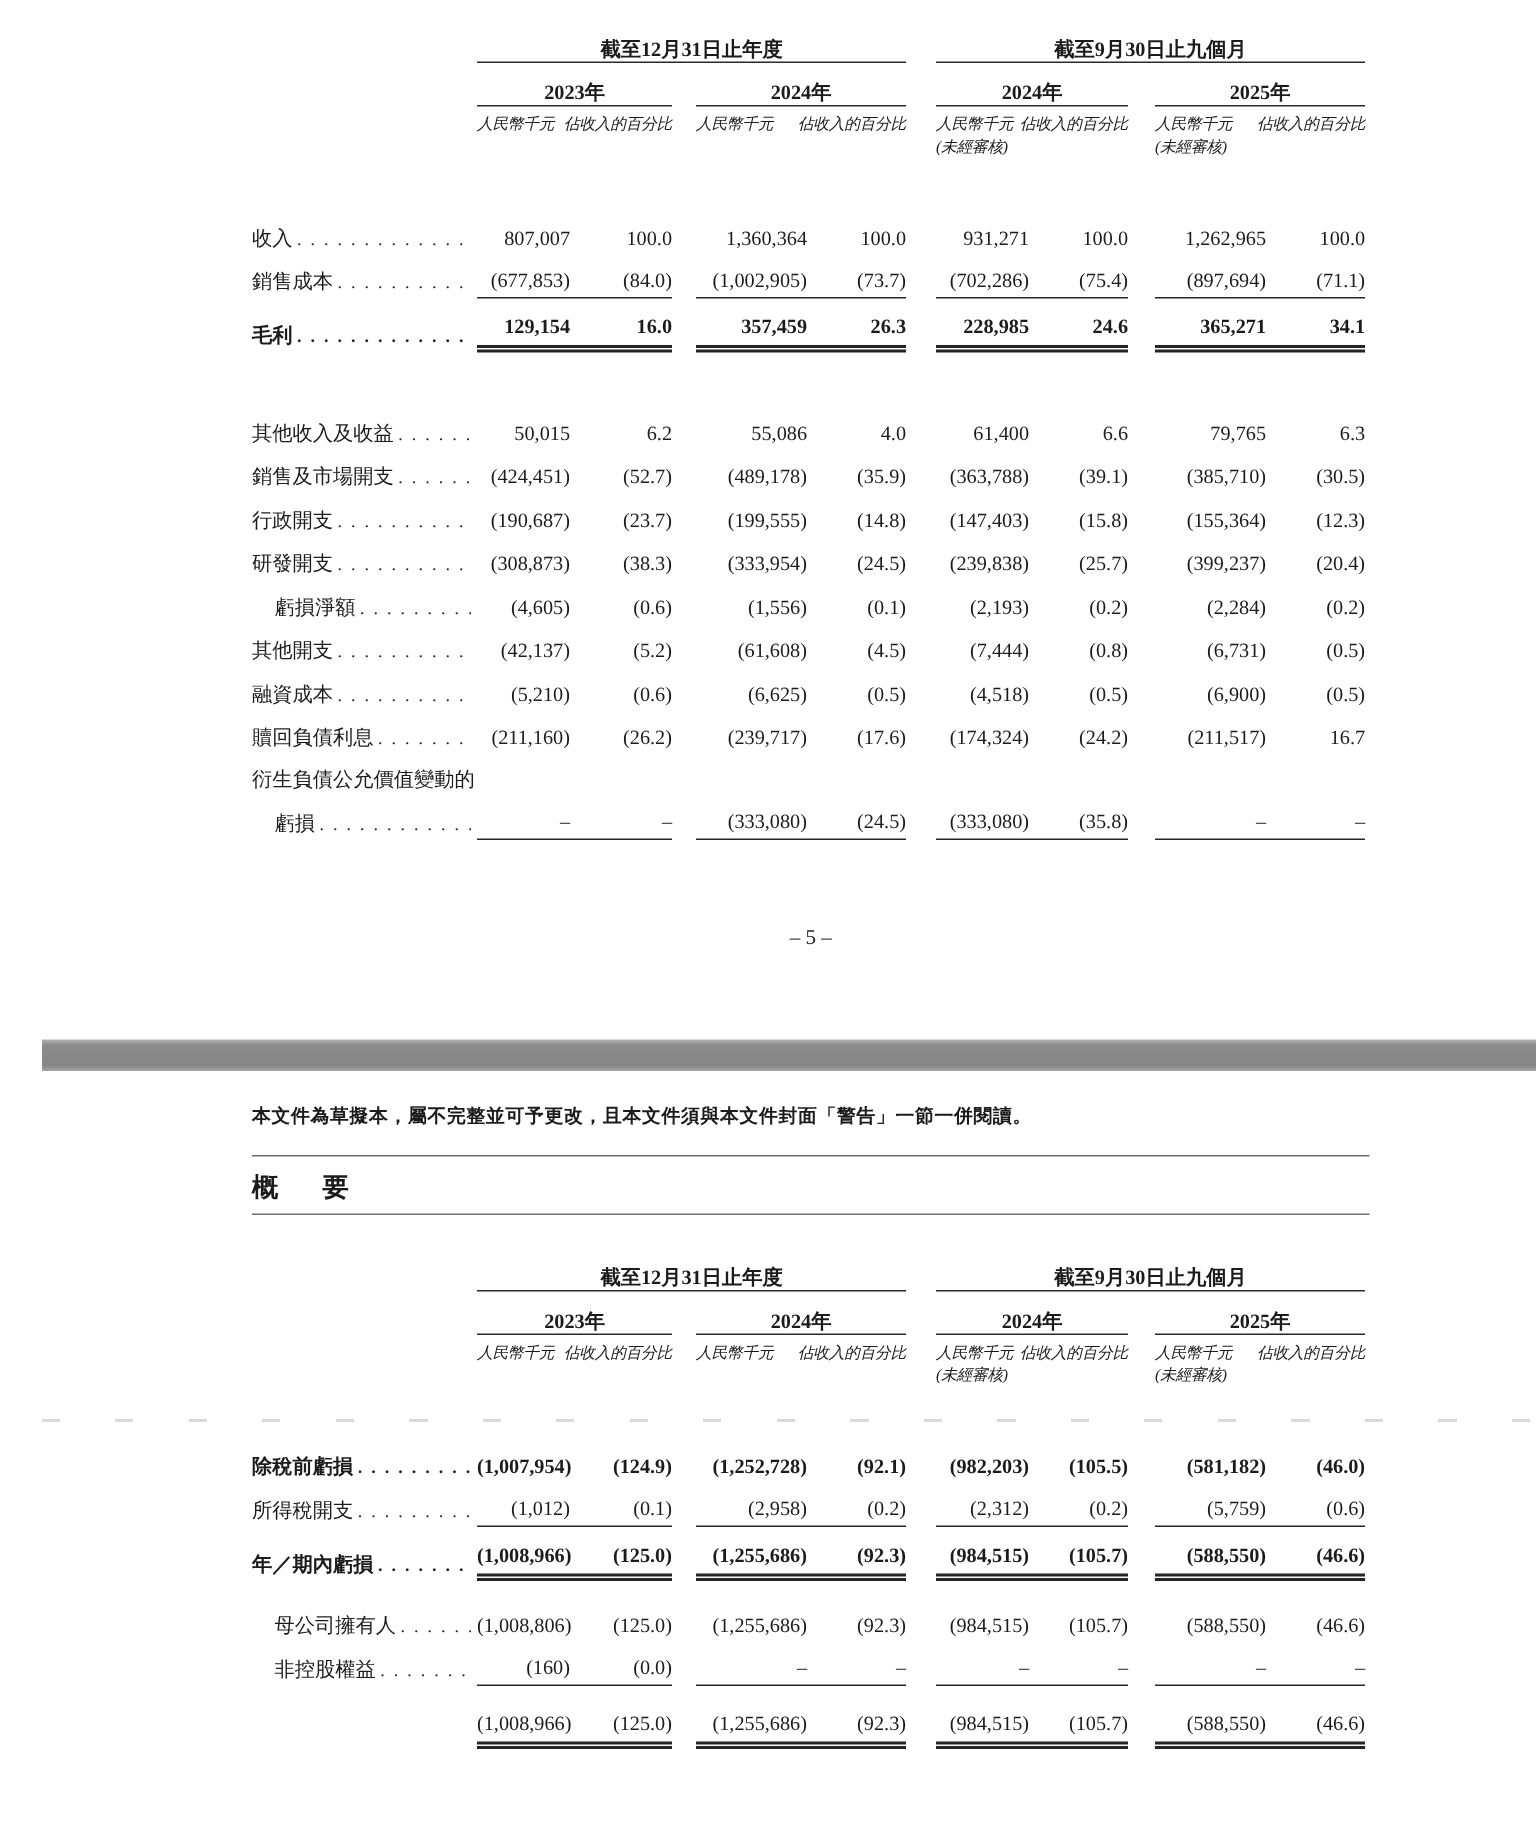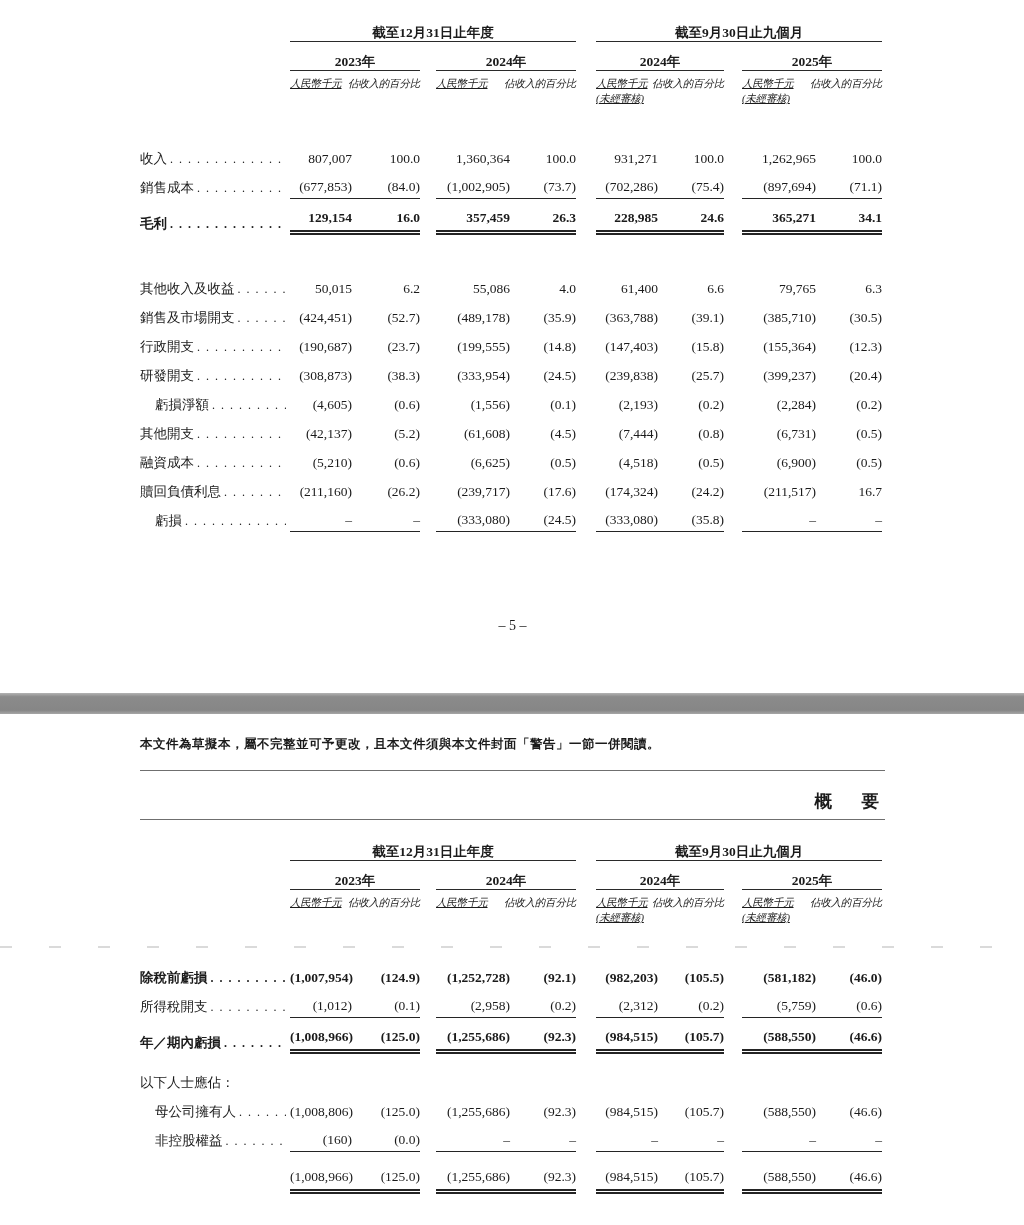--- a/index.html
+++ b/index.html
@@ -1,40 +1,40 @@
 <!DOCTYPE html>
 <html><head>
 <meta charset="utf-8">
 <style>
   html,body{margin:0;padding:0;}
   body{
     width:1024px;height:1225px;position:relative;background:#ffffff;
     font-family:"Liberation Serif","DejaVu Serif",serif;color:#1b1b1b;
     overflow:hidden;
   }
-  .abs{position:absolute;}
+  .abs{position:absolute;margin-left:28px;}
 
   
   table.fin{border-collapse:collapse;table-layout:fixed;width:742px;}
   table.fin td{padding:0;vertical-align:bottom;font-size:13.5px;line-height:1.15;white-space:nowrap;}
 
   
   tr.hr1 td{height:26px;}
   tr.hr2 td{height:28px;}
   td.hspan{
     text-align:center;font-weight:bold;font-size:12.5px;
     border-bottom:1.4px solid #2a2a2a;padding-bottom:5px;
   }
   tr.hr3 td{height:44px;vertical-align:top;}
   .h3flex{
     display:flex;justify-content:space-between;align-items:flex-start;
     font-style:italic;font-size:10.5px;line-height:1.45;padding-top:5px;
     letter-spacing:-0.2px;
   }
-  .h3left{text-align:left;text-decoration:underline;}
+  .h3left{text-align:left;}
   .unaud{display:block;}
 
   
   tr.dr td{height:29px;}
   tr.tall td{height:36px;}
   tr.lonly td{height:28px;}
   td.lbl{overflow:visible;}
   .lblwrap{display:flex;align-items:baseline;padding-bottom:3px;}
   .lt{white-space:nowrap;}
   .leader{
@@ -54,23 +54,23 @@
   .grayband{
     left:0;width:1024px;height:21px;
     background:linear-gradient(to bottom,#b3b3b3 0%,#8b8b8b 18%,#868686 82%,#a6a6a6 100%);
   }
   .disclaimer{
     left:140px;width:748px;
     font-family:"Liberation Sans","DejaVu Sans",sans-serif;
     font-weight:bold;font-size:12.5px;letter-spacing:0.5px;
   }
   .titleblock{
-    left:140px;width:745px;text-align:right;
+    left:140px;width:745px;text-align:left;
     border-top:1.5px solid #6f6f6f;border-bottom:1.5px solid #6f6f6f;
-    padding:18px 0 6px 0;
+    padding:8px 0 6px 0;
     font-family:"Liberation Sans","DejaVu Sans",sans-serif;
     font-weight:bold;font-size:17.5px;letter-spacing:6px;
   }
   .artifact{
     left:0;width:1024px;height:2px;
     background:repeating-linear-gradient(to right,#dadada 0 12px,transparent 12px 49px);
   }
 </style>
 </head>
 <body>
@@ -523,20 +523,27 @@
               <div class="v">(24.2)</div>
             </td>
             <td></td>
             <td class="amt">
               <div class="v">(211,517)</div>
             </td>
             <td class="pct">
               <div class="v">16.7</div>
             </td>
           </tr>
+          <tr class="lonly">
+            <td class="lbl" colspan="12">
+              <div class="lblwrap">
+                <span class="lt">衍生負債公允價值變動的</span>
+              </div>
+            </td>
+          </tr>
           <tr class="dr u ind">
             <td class="lbl">
               <div class="lblwrap">
                 <span class="lt">虧損</span>
                 <span class="leader">. . . . . . . . . . . . . . . . . . . . . . . . . . . . . . . . . . . . . . . . .</span>
               </div>
             </td>
             <td class="amt">
               <div class="v">–</div>
             </td>
@@ -746,27 +753,20 @@
             <td class="amt">
               <div class="v">(588,550)</div>
             </td>
             <td class="pct">
               <div class="v">(46.6)</div>
             </td>
           </tr>
           <tr>
             <td colspan="12" style="height: 12px;"></td>
           </tr>
-          <tr class="lonly">
-            <td class="lbl" colspan="12">
-              <div class="lblwrap">
-                <span class="lt">以下人士應佔：</span>
-              </div>
-            </td>
-          </tr>
           <tr class="dr ind">
             <td class="lbl">
               <div class="lblwrap">
                 <span class="lt">母公司擁有人</span>
                 <span class="leader">. . . . . . . . . . . . . . . . . . . . . . . . . . . . . . . . . . . . . . . . .</span>
               </div>
             </td>
             <td class="amt">
               <div class="v">(1,008,806)</div>
             </td>

